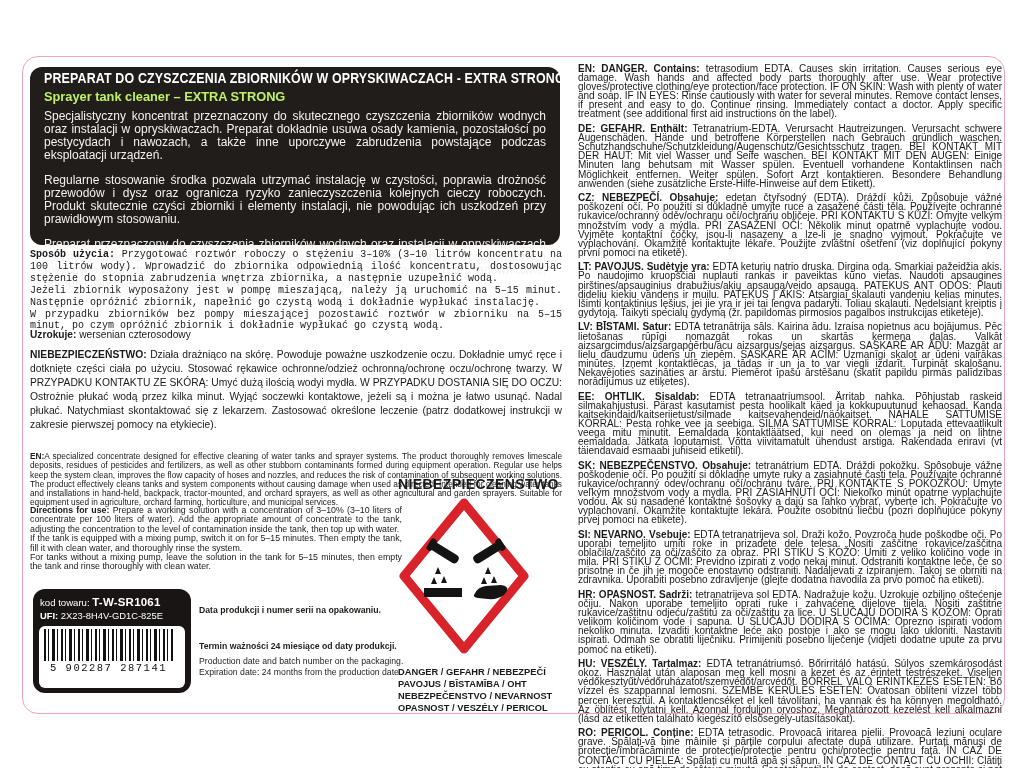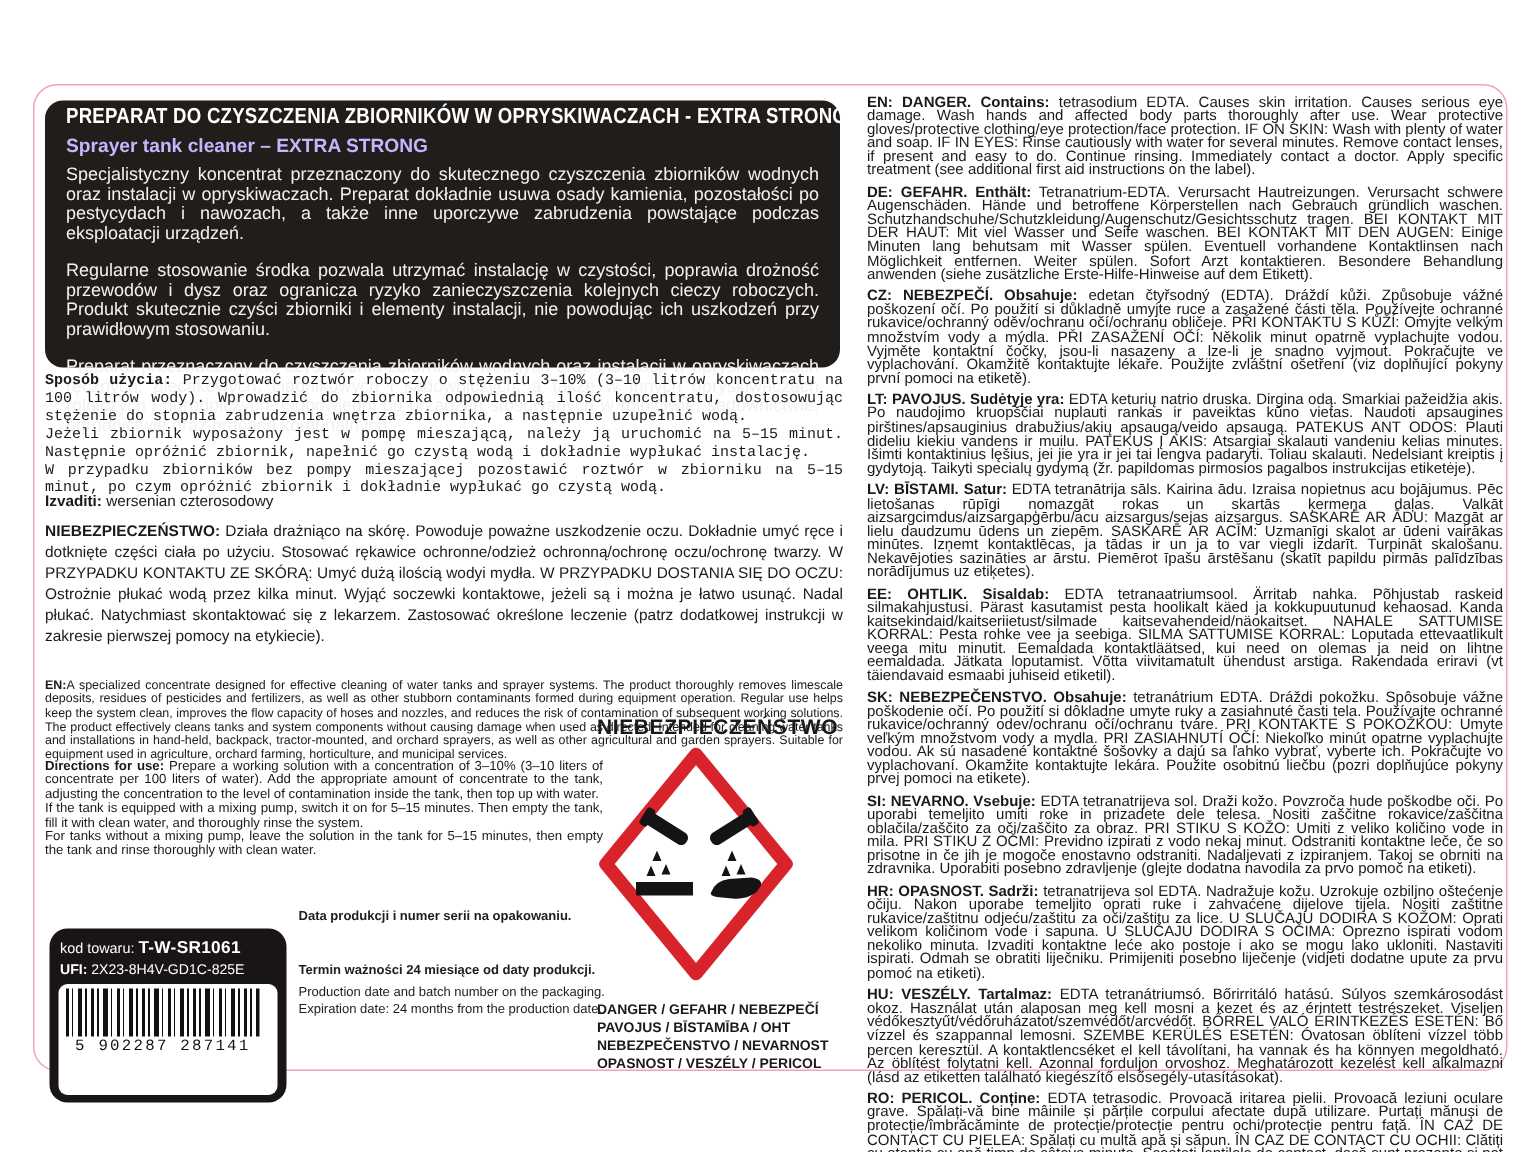--- a/index.html
+++ b/index.html
@@ -6,36 +6,36 @@
   .canvas{position:relative;width:1024px;height:768px;background:#ffffff;overflow:hidden;
           font-family:"Liberation Sans",sans-serif;color:#1a1a1a;}
   .diecut{position:absolute;left:22px;top:56px;width:981px;height:656px;
           border:1.5px solid #f0a3ba;border-radius:16px;}
 
   
   .header-box{position:absolute;left:30px;top:67px;width:530px;height:178px;
               background:#201d1b;border-radius:12px;padding:3px 14px;box-sizing:border-box;color:#fff;}
   .hb-title{font-size:14.6px;font-weight:800;letter-spacing:.2px;white-space:nowrap;}
   .hb-title-inner{display:inline-block;transform:scaleX(.85);transform-origin:0 50%;}
-  .hb-sub{font-size:12.8px;font-weight:700;color:#c4b5fd;margin-top:3px;}
+  .hb-sub{font-size:12.8px;font-weight:700;color:#bef264;margin-top:3px;}
   .hb-p{font-size:12px;line-height:13px;text-align:justify;margin-top:6px;color:#f4f2f0;}
 
   
   .blk{position:absolute;left:30px;width:532px;text-align:justify;}
   .usage{top:249px;font-size:10px;line-height:11.9px;font-family:Liberation Mono, monospace;}
   .usage p{margin:0;}
   .zawiera{top:329px;font-size:10.2px;}
   .danger-pl{top:348px;font-size:10.3px;line-height:14px;}
   .en-desc{top:452px;font-size:8.3px;line-height:9.3px;}
   .directions{top:506px;width:372px;font-size:8.8px;line-height:9.4px;text-align:justify;position:absolute;left:30px;}
   .directions p{margin:0;}
   b.lead{font-weight:700;}
 
   
-  .prod-box{position:absolute;left:33px;top:619px;width:158px;height:116px;background:#181514;
+  .prod-box{position:absolute;left:33px;top:589px;width:158px;height:104px;background:#181514;
             border-radius:12px;padding:7px 7px;box-sizing:border-box;color:#fff;}
   .kod-line{font-size:9.6px;white-space:nowrap;}
   .kod-value{font-weight:800;font-size:11.5px;letter-spacing:.2px;}
   .ufi-line{font-size:9.4px;margin-top:2px;white-space:nowrap;}
   .ufi-label{font-weight:800;}
   .bc-panel{position:absolute;left:6px;right:6px;top:37px;bottom:5px;background:#fff;border-radius:6px;
             padding:3px 12px 1px 5px;box-sizing:border-box;}
   .bc-bars{height:32px;background:repeating-linear-gradient(90deg,
            #111 0 2px,transparent 2px 4px,#111 4px 5px,transparent 5px 8px,
            #111 8px 11px,transparent 11px 13px,#111 13px 14px,transparent 14px 17px);}
@@ -72,21 +72,21 @@
     <p class="hb-p">Preparat przeznaczony do czyszczenia zbiorników wodnych oraz instalacji w opryskiwaczach ręcznych, plecakowych, ciągnikowych i sadowniczych, a także w innych opryskiwaczach rolniczych i ogrodniczych. Odpowiedni do urządzeń stosowanych w rolnictwie, sadownictwie, ogrodnictwie oraz pracach komunalnych.</p>
   </div>
 
   <div class="blk usage">
     <p><b class="lead">Sposób użycia:</b> <span>Przygotować roztwór roboczy o stężeniu 3–10% (3–10 litrów koncentratu na 100 litrów wody). Wprowadzić do zbiornika odpowiednią ilość koncentratu, dostosowując stężenie do stopnia zabrudzenia wnętrza zbiornika, a następnie uzupełnić wodą.</span></p>
     <p>Jeżeli zbiornik wyposażony jest w pompę mieszającą, należy ją uruchomić na 5–15 minut. Następnie opróżnić zbiornik, napełnić go czystą wodą i dokładnie wypłukać instalację.</p>
     <p>W przypadku zbiorników bez pompy mieszającej pozostawić roztwór w zbiorniku na 5–15 minut, po czym opróżnić zbiornik i dokładnie wypłukać go czystą wodą.</p>
   </div>
 
   <div class="blk zawiera">
-    <b class="lead">Izvaditi:</b>
+    <b class="lead">Uzrokuje:</b>
     <span>wersenian czterosodowy</span>
   </div>
 
   <div class="blk danger-pl">
     <b class="lead">NIEBEZPIECZEŃSTWO:</b>
     <span>Działa drażniąco na skórę. Powoduje poważne uszkodzenie oczu. Dokładnie umyć ręce i dotknięte części ciała po użyciu. Stosować rękawice ochronne/odzież ochronną/ochronę oczu/ochronę twarzy. W PRZYPADKU KONTAKTU ZE SKÓRĄ: Umyć dużą ilością wodyi mydła. W PRZYPADKU DOSTANIA SIĘ DO OCZU: Ostrożnie płukać wodą przez kilka minut. Wyjąć soczewki kontaktowe, jeżeli są i można je łatwo usunąć. Nadal płukać. Natychmiast skontaktować się z lekarzem. Zastosować określone leczenie (patrz dodatkowej instrukcji w zakresie pierwszej pomocy na etykiecie).</span>
   </div>
 
   <div class="blk en-desc">
     <b class="lead">EN:</b><span>A specialized concentrate designed for effective cleaning of water tanks and sprayer systems. The product thoroughly removes limescale deposits, residues of pesticides and fertilizers, as well as other stubborn contaminants formed during equipment operation. Regular use helps keep the system clean, improves the flow capacity of hoses and nozzles, and reduces the risk of contamination of subsequent working solutions. The product effectively cleans tanks and system components without causing damage when used as directed. Intended for cleaning water tanks and installations in hand-held, backpack, tractor-mounted, and orchard sprayers, as well as other agricultural and garden sprayers. Suitable for equipment used in agriculture, orchard farming, horticulture, and municipal services.</span>

